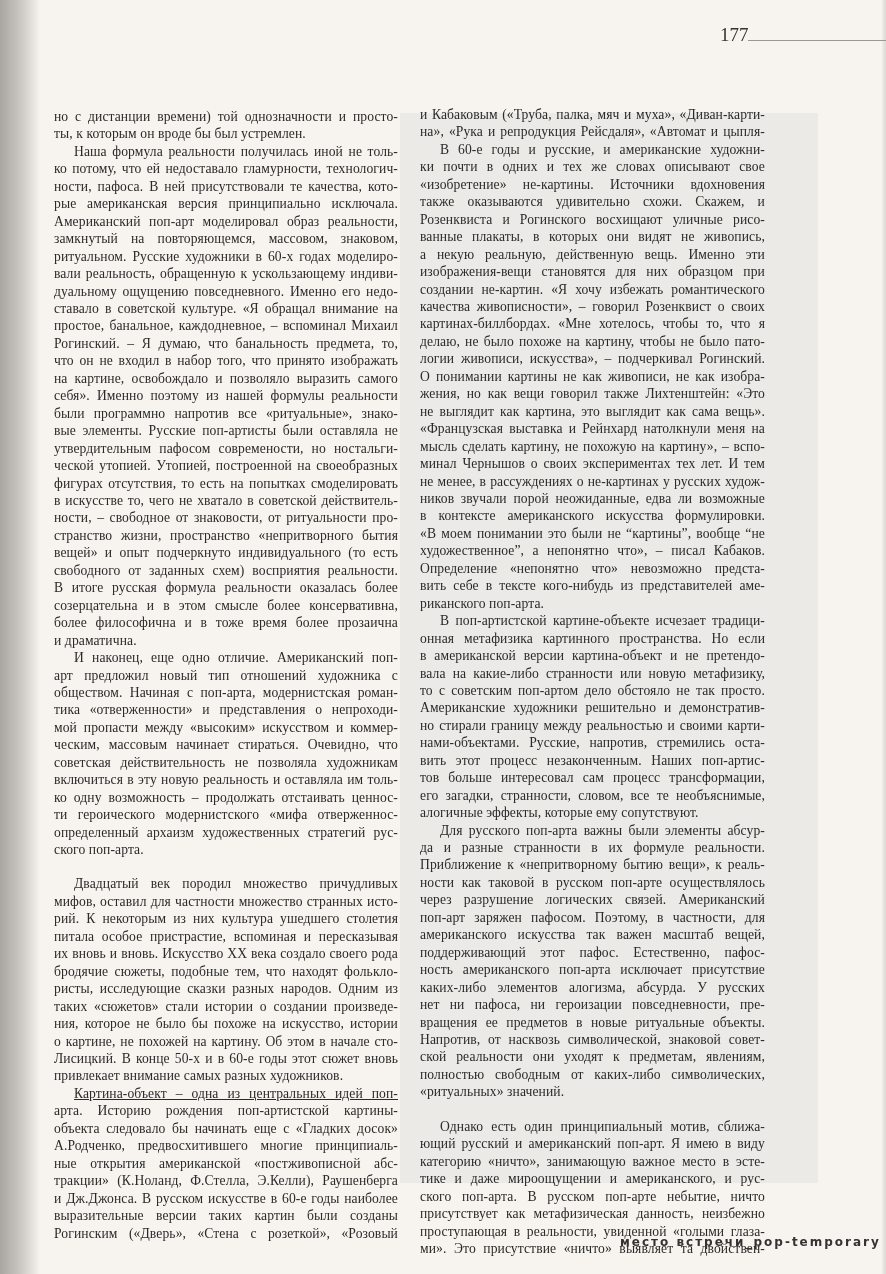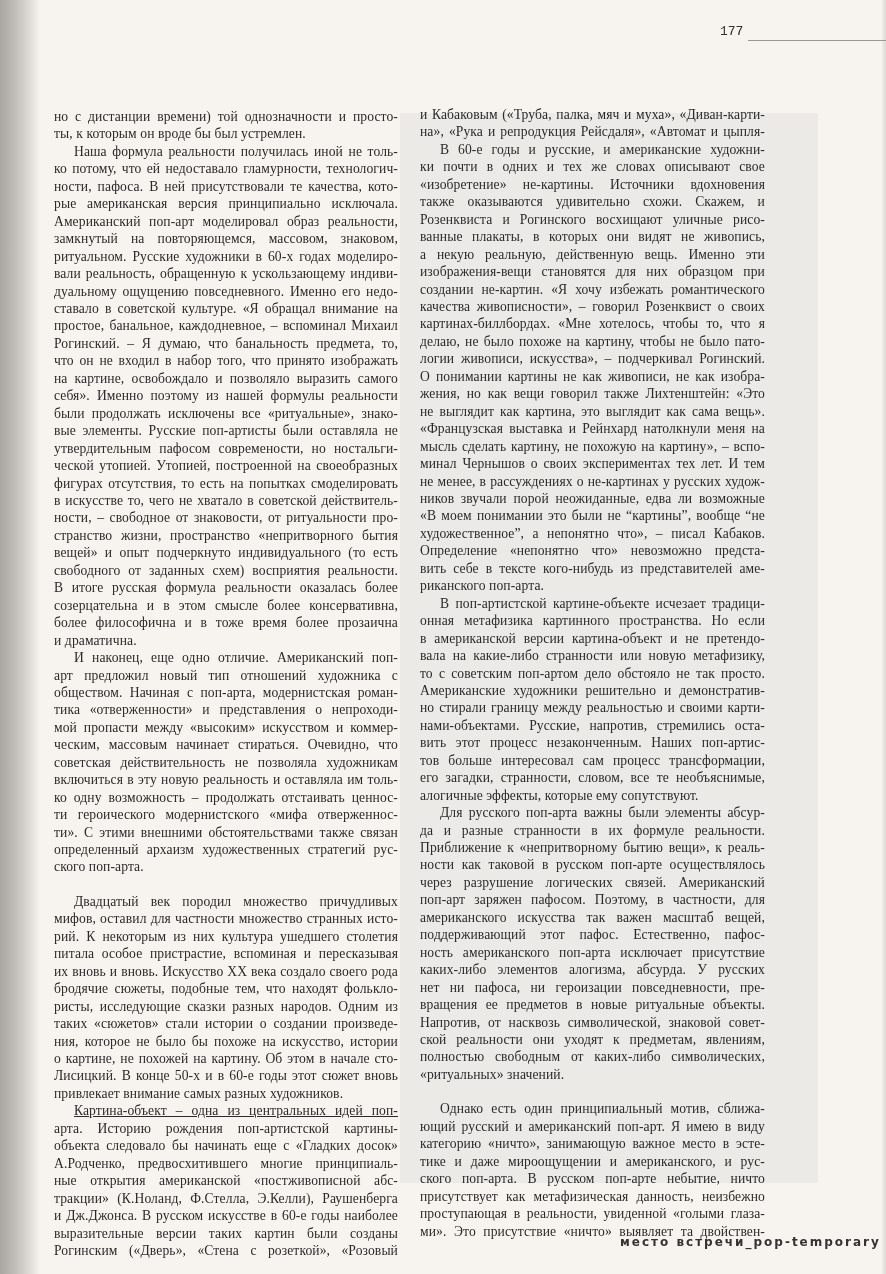--- a/index.html
+++ b/index.html
@@ -12,21 +12,21 @@
   .gutter {
     position: absolute; left: 0; top: 0; width: 40px; height: 1274px;
     background: linear-gradient(to right, #a9a6a1 0%, #c6c3be 45%, #e4e1dc 80%, #f7f4ef 100%);
   }
   .right-edge {
     position: absolute; right: 0; top: 0; width: 4px; height: 1274px;
     background: linear-gradient(to right, #f0ede8, #dcd9d4);
   }
   .header-num {
     position: absolute; left: 720px; top: 24px;
-    font-family: Liberation Mono, monospace; font-size: 13px; color: #333;
+    font-family: Liberation Serif, serif; font-size: 19px; color: #333;
   }
   .header-rule {
     position: absolute; left: 748px; top: 40px; width: 138px; height: 1px;
     background: #9a9894;
   }
   .panel {
     position: absolute; left: 400px; top: 113px; width: 418px; height: 1070px;
     background: #eceae7;
   }
   .col {
@@ -71,21 +71,21 @@
       <span class="line">замкнутый на повторяющемся, массовом, знаковом,</span>
       <span class="line">ритуальном. Русские художники в 60-х годах моделиро-</span>
       <span class="line">вали реальность, обращенную к ускользающему индиви-</span>
       <span class="line">дуальному ощущению повседневного. Именно его недо-</span>
       <span class="line">ставало в советской культуре. «Я обращал внимание на</span>
       <span class="line">простое, банальное, каждодневное, – вспоминал Михаил</span>
       <span class="line">Рогинский. – Я думаю, что банальность предмета, то,</span>
       <span class="line">что он не входил в набор того, что принято изображать</span>
       <span class="line">на картине, освобождало и позволяло выразить самого</span>
       <span class="line">себя». Именно поэтому из нашей формулы реальности</span>
-      <span class="line">были продолжать исключены все «ритуальные», знако-</span>
+      <span class="line">были программно напротив все «ритуальные», знако-</span>
       <span class="line">вые элементы. Русские поп-артисты были оставляла не</span>
       <span class="line">утвердительным пафосом современости, но ностальги-</span>
       <span class="line">ческой утопией. Утопией, построенной на своеобразных</span>
       <span class="line">фигурах отсутствия, то есть на попытках смоделировать</span>
       <span class="line">в искусстве то, чего не хватало в советской действитель-</span>
       <span class="line">ности, – свободное от знаковости, от ритуальности про-</span>
       <span class="line">странство жизни, пространство «непритворного бытия</span>
       <span class="line">вещей» и опыт подчеркнуто индивидуального (то есть</span>
       <span class="line">свободного от заданных схем) восприятия реальности.</span>
       <span class="line">В итоге русская формула реальности оказалась более</span>
@@ -97,21 +97,20 @@
       <span class="line" style="text-indent: 20px;">И наконец, еще одно отличие. Американский поп-</span>
       <span class="line">арт предложил новый тип отношений художника с</span>
       <span class="line">обществом. Начиная с поп-арта, модернистская роман-</span>
       <span class="line">тика «отверженности» и представления о непроходи-</span>
       <span class="line">мой пропасти между «высоким» искусством и коммер-</span>
       <span class="line">ческим, массовым начинает стираться. Очевидно, что</span>
       <span class="line">советская действительность не позволяла художникам</span>
       <span class="line">включиться в эту новую реальность и оставляла им толь-</span>
       <span class="line">ко одну возможность – продолжать отстаивать ценнос-</span>
       <span class="line">ти героического модернистского «мифа отверженнос-</span>
-      <span class="line">ти». С этими внешними обстоятельствами также связан</span>
       <span class="line">определенный архаизм художественных стратегий рус-</span>
       <span class="line last">ского поп-арта.</span>
     </p>
     <p class="gap">
       <span class="line" style="text-indent: 20px;">Двадцатый век породил множество причудливых</span>
       <span class="line">мифов, оставил для частности множество странных исто-</span>
       <span class="line">рий. К некоторым из них культура ушедшего столетия</span>
       <span class="line">питала особое пристрастие, вспоминая и пересказывая</span>
       <span class="line">их вновь и вновь. Искусство XX века создало своего рода</span>
       <span class="line">бродячие сюжеты, подобные тем, что находят фолькло-</span>
@@ -154,20 +153,21 @@
       <span class="line">делаю, не было похоже на картину, чтобы не было пато-</span>
       <span class="line">логии живописи, искусства», – подчеркивал Рогинский.</span>
       <span class="line">О понимании картины не как живописи, не как изобра-</span>
       <span class="line">жения, но как вещи говорил также Лихтенштейн: «Это</span>
       <span class="line">не выглядит как картина, это выглядит как сама вещь».</span>
       <span class="line">«Французская выставка и Рейнхард натолкнули меня на</span>
       <span class="line">мысль сделать картину, не похожую на картину», – вспо-</span>
       <span class="line">минал Чернышов о своих экспериментах тех лет. И тем</span>
       <span class="line">не менее, в рассуждениях о не-картинах у русских худож-</span>
       <span class="line">ников звучали порой неожиданные, едва ли возможные</span>
+      <span class="line">в контексте американского искусства формулировки.</span>
       <span class="line">«В моем понимании это были не “картины”, вообще “не</span>
       <span class="line">художественное”, а непонятно что», – писал Кабаков.</span>
       <span class="line">Определение «непонятно что» невозможно предста-</span>
       <span class="line">вить себе в тексте кого-нибудь из представителей аме-</span>
       <span class="line last">риканского поп-арта.</span>
     </p>
     <p>
       <span class="line" style="text-indent: 20px;">В поп-артистской картине-объекте исчезает традици-</span>
       <span class="line">онная метафизика картинного пространства. Но если</span>
       <span class="line">в американской версии картина-объект и не претендо-</span>

